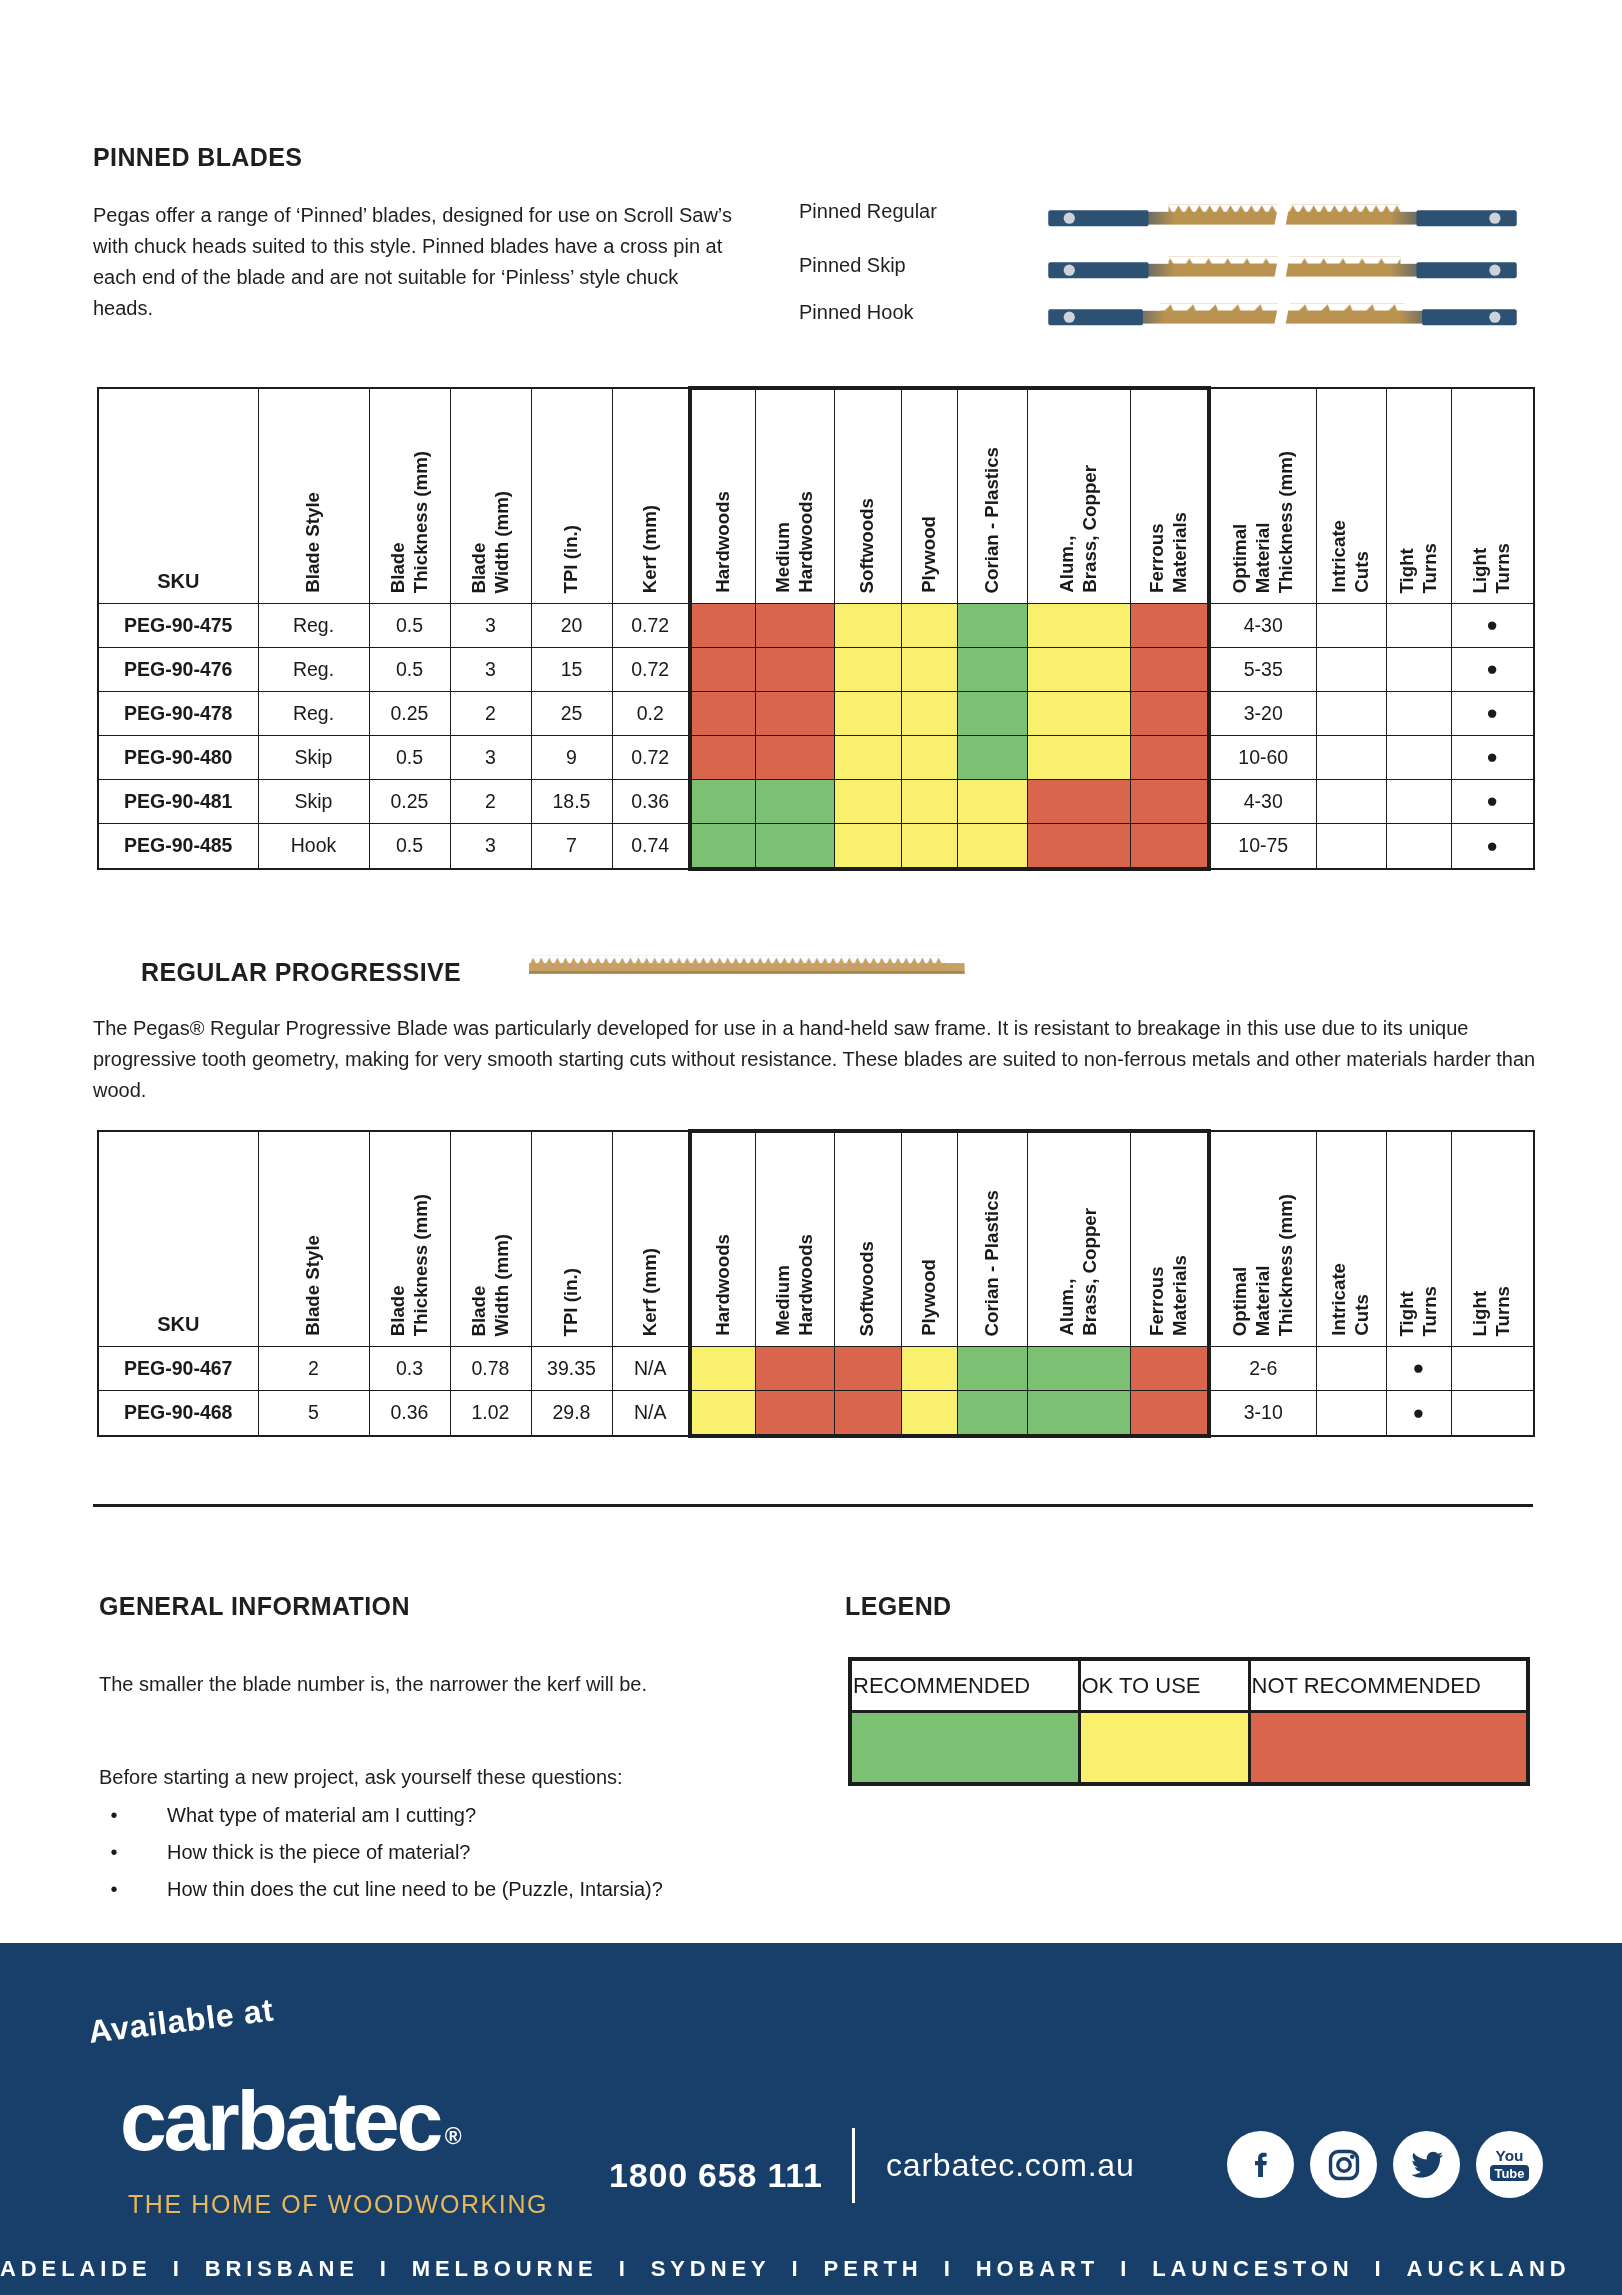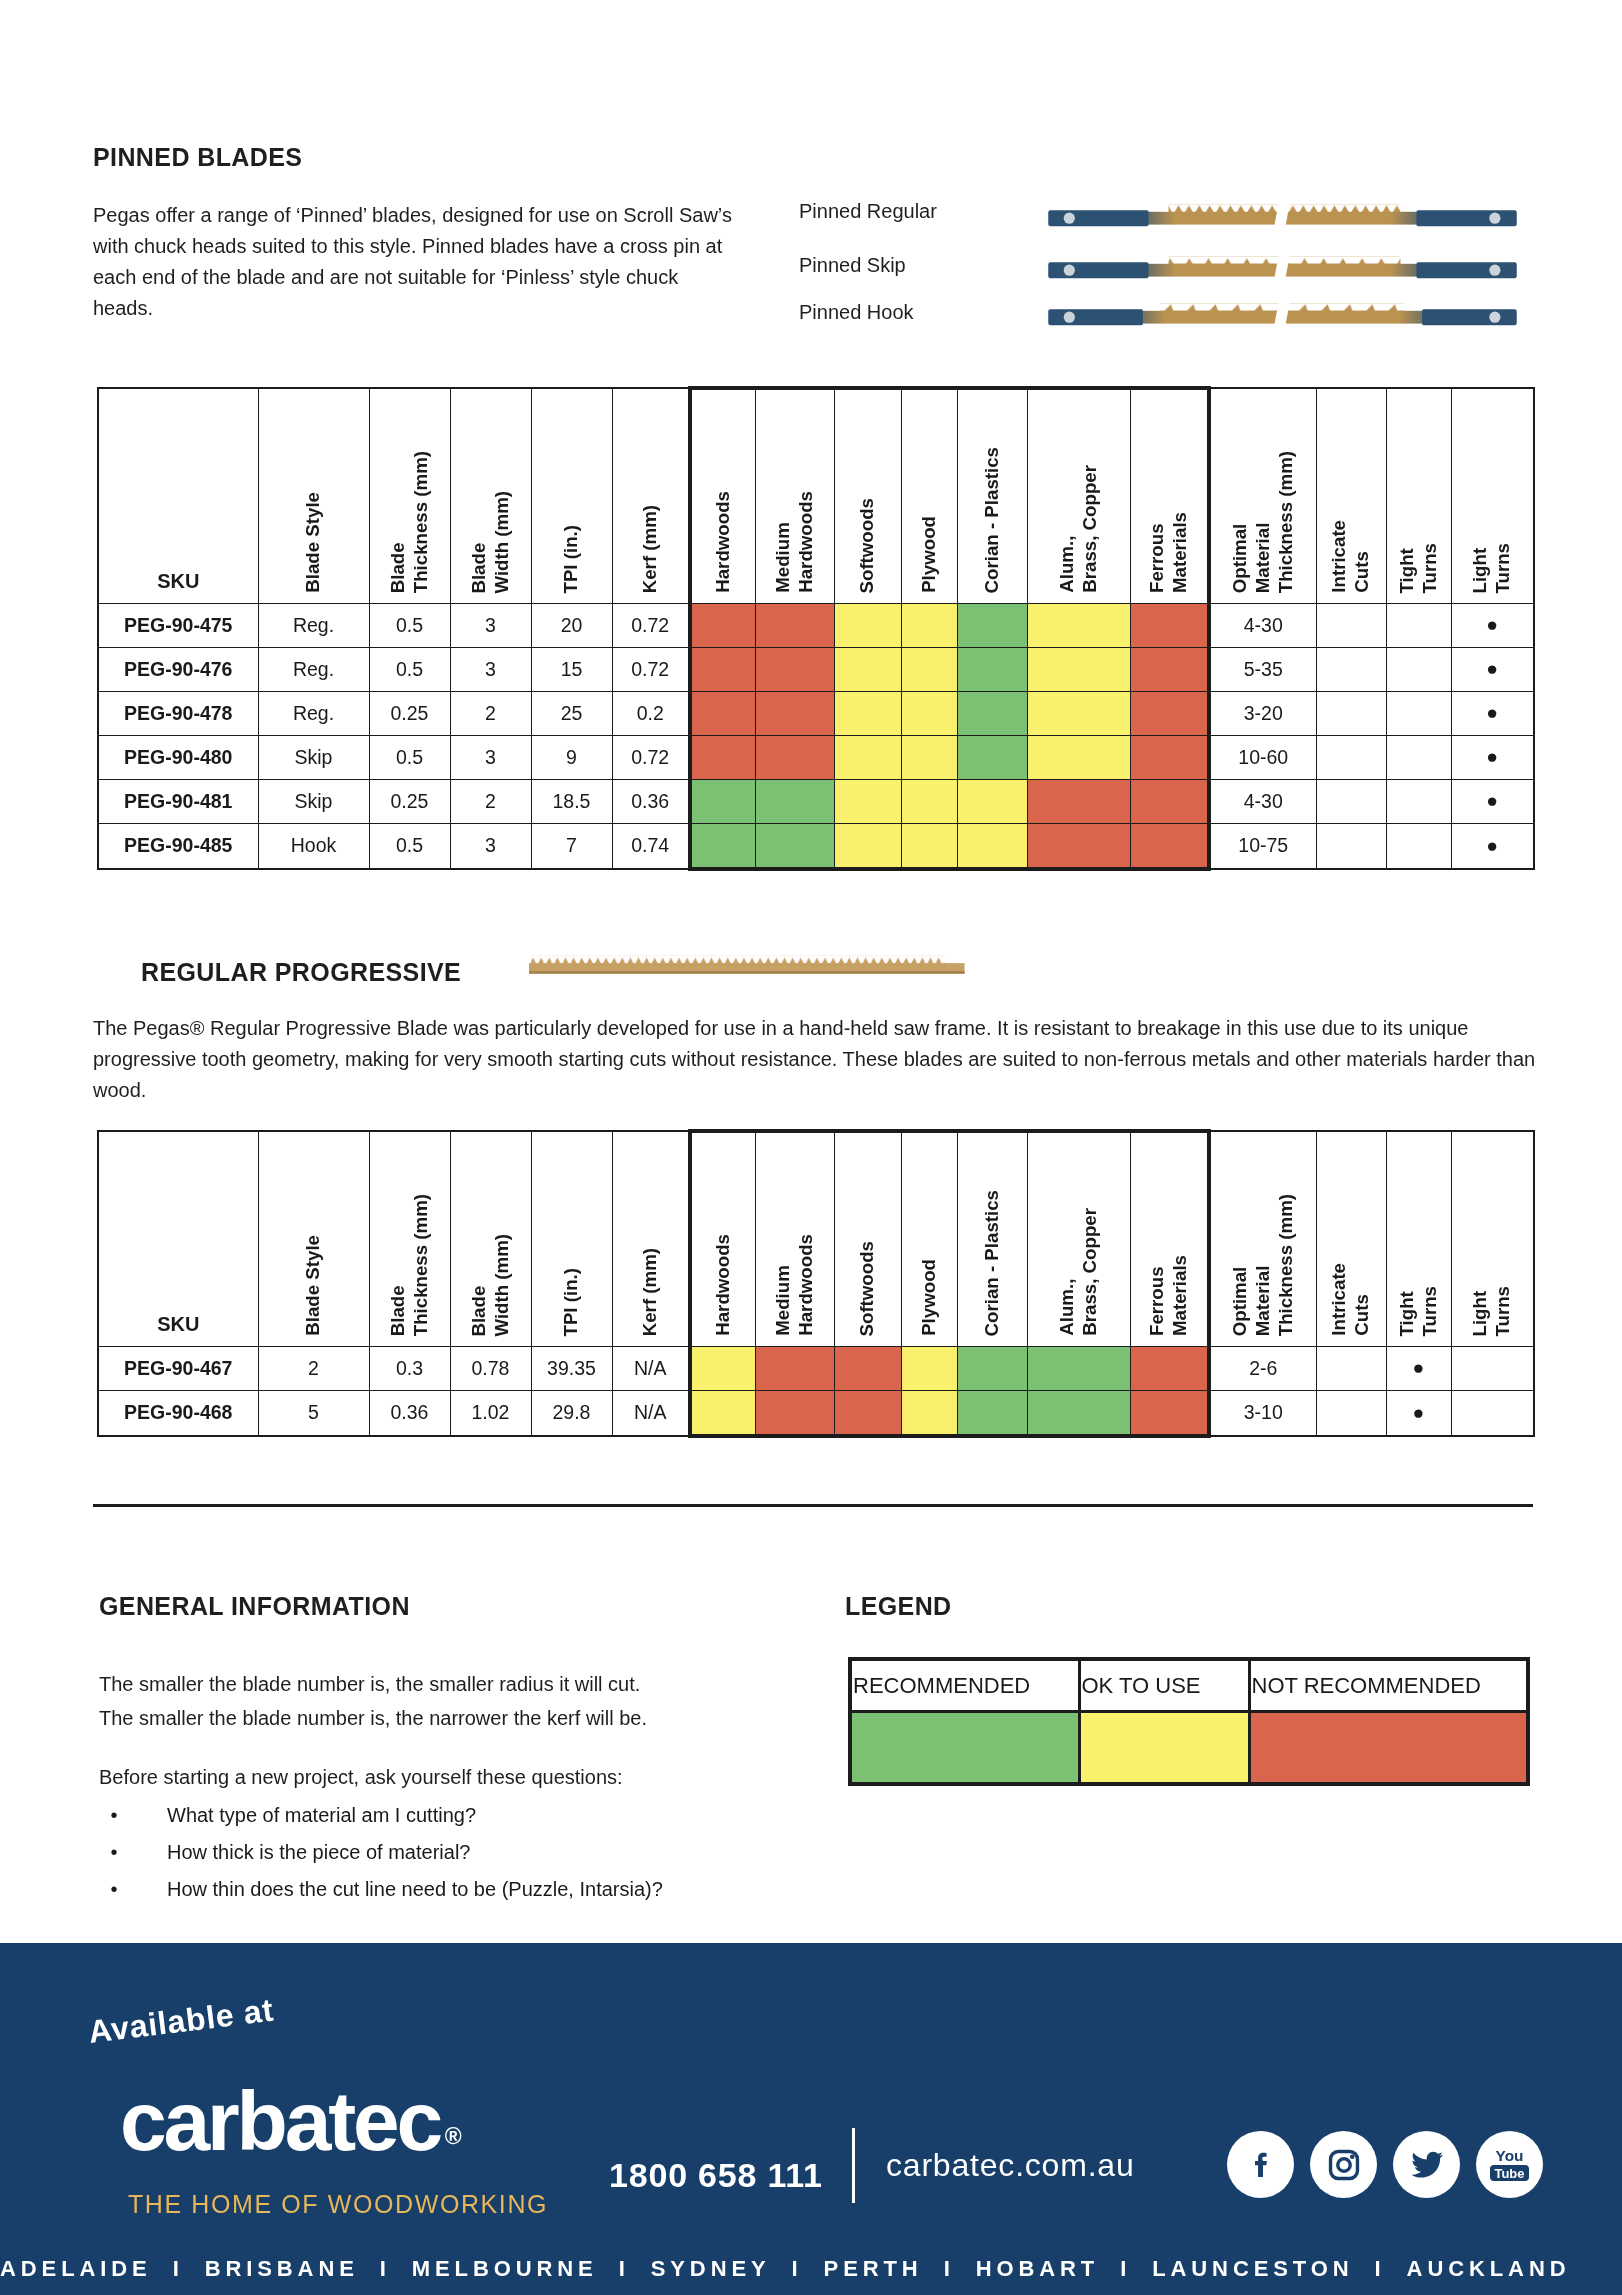--- a/index.html
+++ b/index.html
@@ -419,21 +419,20 @@
           <td class="dot"></td>
         </tr>
       </tbody>
     </table>
 
   <div class="abs rule" style="left:93px;top:1504px;width:1440px;height:3.2px;"></div>
 
   <div class="abs h1" style="left:99px;top:1592px;">GENERAL INFORMATION</div>
 
   <div class="abs body-text" style="left:99px;top:1667px;width:730px;line-height:34px;">
-    <div>The smaller the blade number is, the smaller radius it will cut.</div>
     <div>The smaller the blade number is, the narrower the kerf will be.</div>
   </div>
 
   <div class="abs body-text" style="left:99px;top:1762px;">Before starting a new project, ask yourself these questions:</div>
 
   <div class="abs" style="left:99px;top:1797px;width:771px;">
     <div class="bullet-row">
       <span class="b-glyph">•</span>
       <span>What type of material am I cutting?</span>
     </div>

